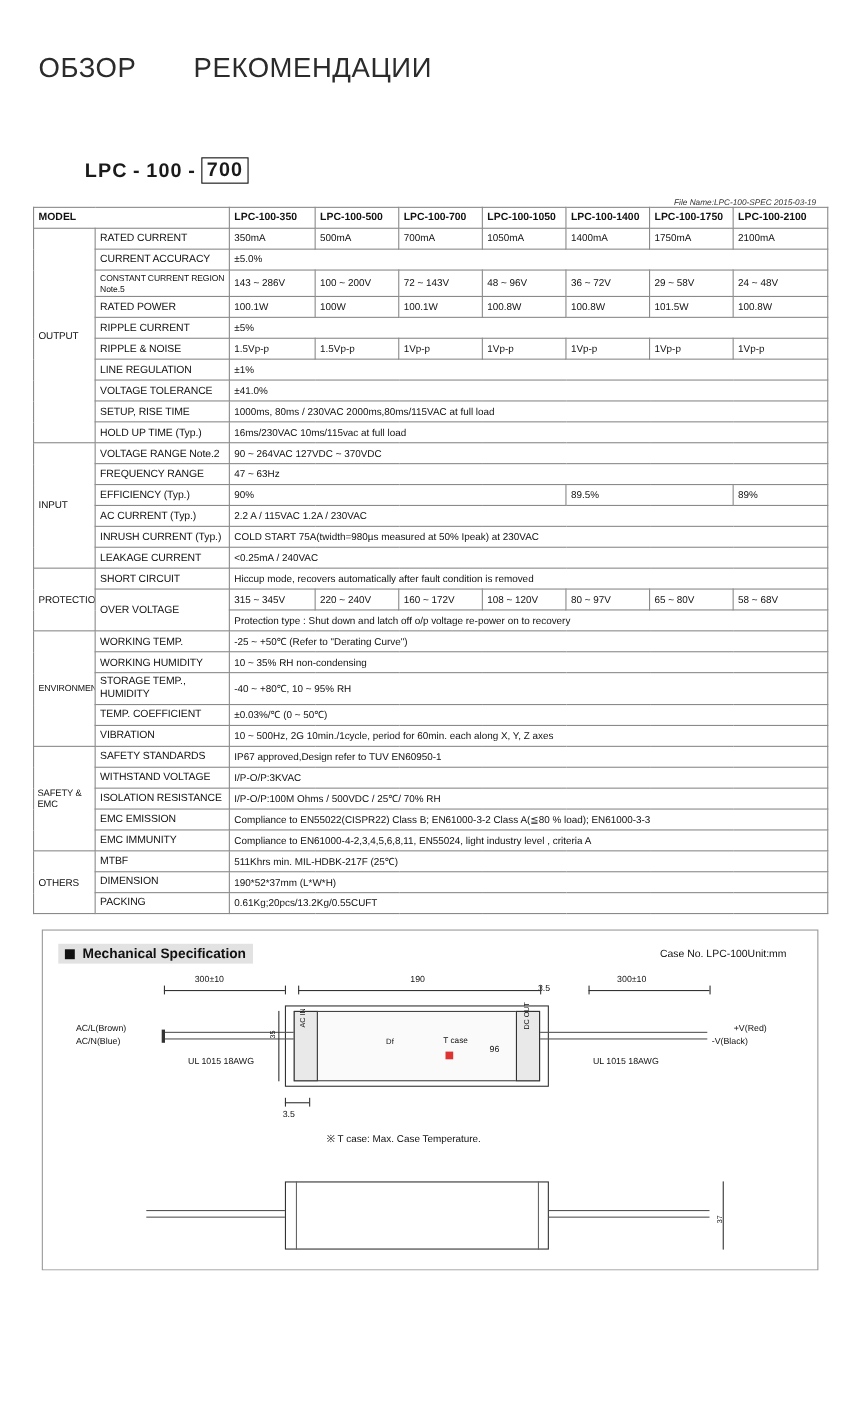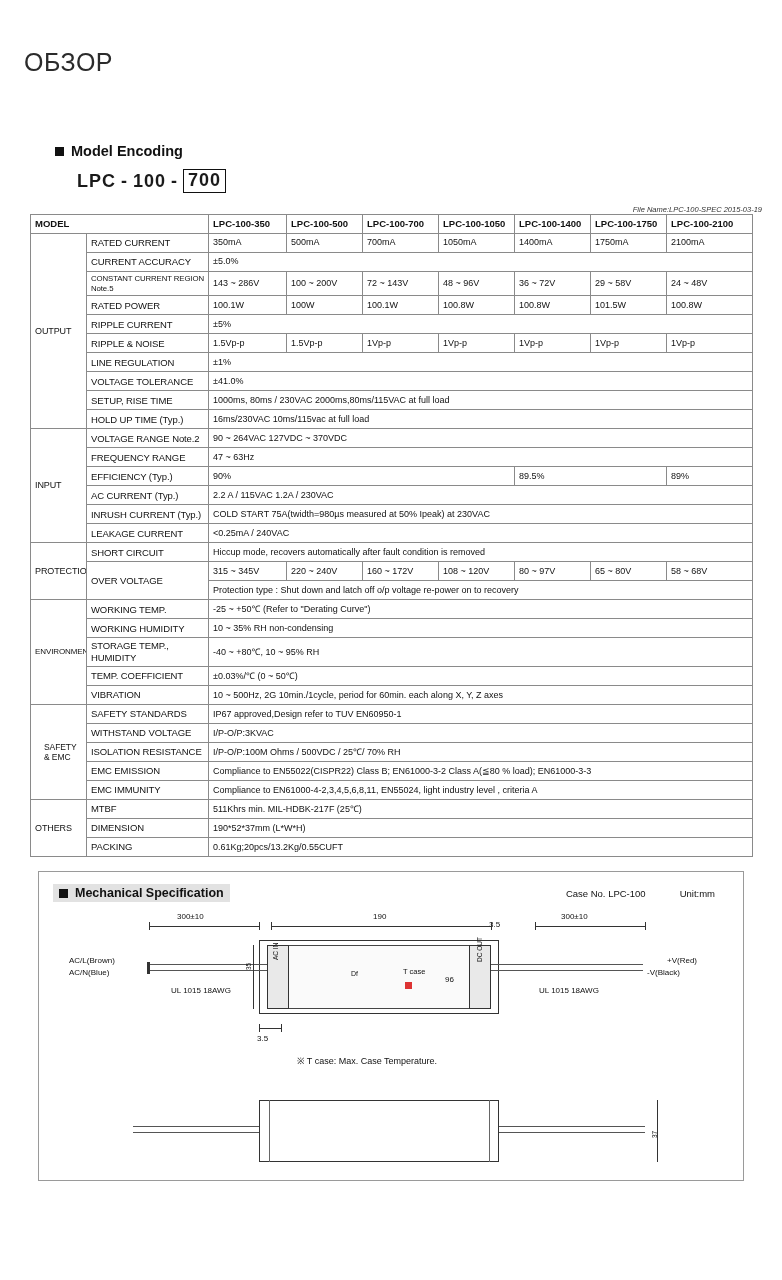--- a/index.html
+++ b/index.html
@@ -13,21 +13,21 @@
     color: #1a1a1a;
     -webkit-font-smoothing: antialiased;
   }
   .page { width: 782px; position: relative; }
 
   
   .tabs {
     display: flex;
     align-items: flex-start;
     gap: 52px;
-    padding: 48px 0 0 24px;
+    padding: 48px 0 0 35px;
   }
   .tab {
     font-size: 25px;
     letter-spacing: 0.5px;
     color: #2b2b2b;
     padding-bottom: 14px;
     cursor: pointer;
     position: relative;
     font-weight: 400;
   }
@@ -85,21 +85,21 @@
     color: #111;
     white-space: nowrap;
   }
 
   
   .filename {
     text-align: right;
     font-size: 7.5px;
     color: #333;
     font-style: italic;
-    padding-right: 20px;
+    padding-right: 40px;
     margin-top: 12px;
   }
 
   
   .spec-heading {
     font-size: 11px;
     font-weight: bold;
     color: #111;
     margin: 12px 0 3px 55px;
     letter-spacing: 0.3px;
@@ -161,21 +161,20 @@
     display: flex;
     align-items: center;
     gap: 7px;
     background: #e2e2e2;
     padding: 2px 6px;
   }
   .mech-meta {
     font-size: 9.5px;
     color: #111;
     display: flex;
-    gap: 34px;
     padding-right: 14px;
   }
   .mech-canvas {
     position: relative;
     height: 170px;
     margin-top: 10px;
   }
   .mech-canvas2 {
     position: relative;
     height: 84px;
@@ -198,27 +197,24 @@
   }
   .wire { position: absolute; background: #555; height: 1px; }
 </style>
 </head>
 <body>
 
 <div class="page">
 
   <div class="tabs">
     <div class="tab">ОБЗОР</div>
+    <div class="tab">РЕКОМЕНДАЦИИ</div>
   </div>
 
   <div class="encoding">
-    <div class="enc-title">
-      <span class="sq"></span>
-      <span>Model Encoding</span>
-    </div>
     <div class="enc-code">
       <span>LPC</span>
       <span>-</span>
       <span>100</span>
       <span>-</span>
       <span class="boxed">700</span>
     </div>
   </div>
 
   <div class="filename">File Name:LPC-100-SPEC   2015-03-19</div>
@@ -379,21 +375,21 @@
       <tr>
         <td class="param">TEMP. COEFFICIENT</td>
         <td colspan="7">±0.03%/℃ (0 ~ 50℃)</td>
       </tr>
       <tr>
         <td class="param">VIBRATION</td>
         <td colspan="7">10 ~ 500Hz, 2G 10min./1cycle, period for 60min. each along X, Y, Z axes</td>
       </tr>
 
       <tr>
-        <td class="sect" rowspan="5" style="font-size:8.5px;text-align:left;padding-left:13px;">SAFETY &amp; EMC</td>
+        <td class="sect" rowspan="5" style="font-size:8.5px;text-align:left;padding-left:3px;">SAFETY &amp; EMC</td>
         <td class="param">SAFETY STANDARDS</td>
         <td colspan="7">IP67 approved,Design refer to TUV EN60950-1</td>
       </tr>
       <tr>
         <td class="param">WITHSTAND VOLTAGE</td>
         <td colspan="7">I/P-O/P:3KVAC</td>
       </tr>
       <tr>
         <td class="param">ISOLATION RESISTANCE</td>
         <td colspan="7">I/P-O/P:100M Ohms / 500VDC / 25℃/ 70% RH</td>

